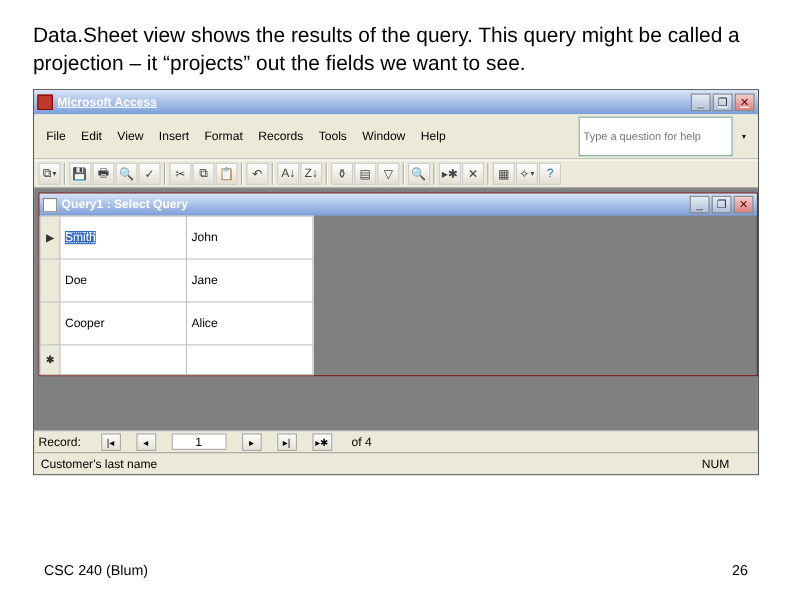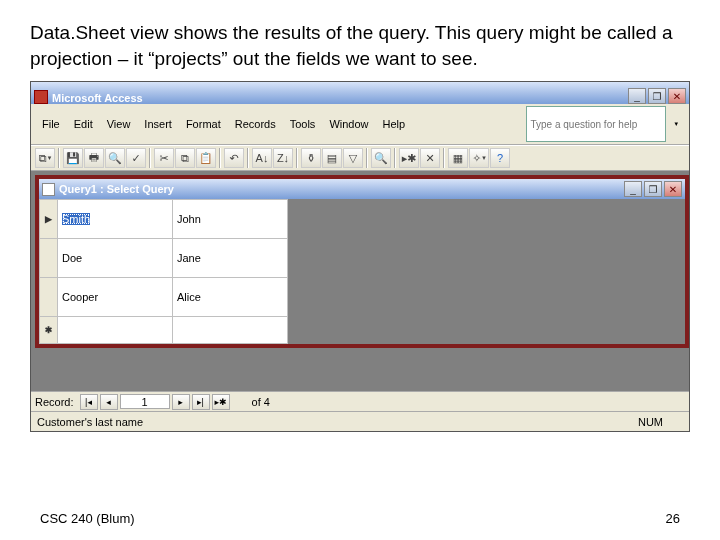--- a/index.html
+++ b/index.html
@@ -1,42 +1,42 @@
 <!DOCTYPE html>
 <html><head>
 <meta charset="utf-8">
 <style>
   * { box-sizing: border-box; margin: 0; padding: 0; }
   body { width: 720px; height: 540px; font-family: Arial, sans-serif; background: #fff; position: relative; }
   .slide-title { font-size: 19px; padding: 20px 30px 10px 30px; line-height: 1.35; }
   .access-window { margin: 0 30px; border: 1px solid #555; font-family: Tahoma, sans-serif; font-size: 11px; }
-  .titlebar { display: flex; align-items: flex-end; height: 22px; background: linear-gradient(#d8e4f8,#a8c0e8,#7a9ed8); color: #fff; padding: 0 3px; }
+  .titlebar { display: flex; align-items: center; height: 22px; background: linear-gradient(#d8e4f8,#a8c0e8,#7a9ed8); color: #fff; padding: 0 3px; text-decoration: underline; }
   .titlebar .icon { width: 14px; height: 14px; margin-right: 4px; background:#c0392b; border:1px solid #800; }
   .titlebar .title { flex: 1; font-weight: bold; color:#fff; }
   .winbtns { display: flex; gap: 2px; }
   .winbtn { width: 18px; height: 16px; background: linear-gradient(#e8edf5,#b0c0d8); border: 1px solid #888; display:flex;align-items:center;justify-content:center;font-size:10px;color:#333;font-family:Arial; }
   .winbtn.close { background: linear-gradient(#f3d0cd,#d88078); color:#600;}
   .menubar { display: flex; background: #ece9d8; border-bottom: 1px solid #aaa; padding: 2px 4px; align-items:center; }
   .menubar span { padding: 2px 7px; cursor: default; }
   .help-box { margin-left: auto; height: 17px; width: 140px; border:1px solid #7a9; background:#fff; color:#aaa; font-size:10px; padding:17px 3px;}
   .toolbar { display: flex; background: #ece9d8; border-top:1px solid #fff; border-bottom: 1px solid #aaa; padding: 2px 4px; gap: 1px; align-items:center;}
   .tbtn { width: 20px; height: 20px; border:1px solid #ccc; background:linear-gradient(#fefefe,#e2e0d2); display:flex;align-items:center;justify-content:center;font-size:11px;color:#444;}
   .tsep { width: 2px; height: 20px; border-left:1px solid #aaa; border-right:1px solid #fff; margin:0 2px; }
   .mdi-area { height: 240px; background: #808080; position: relative; overflow:hidden; }
-  .child-window { position: absolute; left: 4px; top: 4px; right: 0; border: 4px solid #7f1d1d; background: #808080; }
+  .child-window { position: absolute; left: 4px; top: 4px; right: 0; border: 1px solid #7f1d1d; background: #808080; }
   .child-titlebar { display:flex; align-items:center; height: 20px; background: linear-gradient(#d8e4f8,#7a9ed8); color:#fff; padding:0 3px; }
   .child-titlebar .icon { width:13px;height:13px;margin-right:4px;background:#fff;border:1px solid #888;}
   .child-titlebar .title { flex:1; font-weight:bold; font-size:11px;}
   .datasheet { background:#fff; border-collapse:collapse; font-size:11px; }
   .datasheet th, .datasheet td { border:1px solid #c0c0c0; height:17px; }
   .rowhead { width:18px; background:#ece9d8; text-align:center; font-size:9px; color:#333;}
   .colhead { width:115px; background:#ece9d8; padding:0 4px; text-align:left; font-weight:normal;}
   .datasheet td.cell { width:115px; padding:13px 4px; background:#fff;}
   .selected { background:#316ac5 !important; color:#fff; outline:1px dotted #fff; outline-offset:-2px;}
-  .nav-bar { position:absolute; bottom:0; left:0; right:0; height:20px; background:#ece9d8; border-top:1px solid #aaa; display:flex; align-items:center; padding:0 4px; gap:2px; font-size:11px;}
+  .nav-bar { position:absolute; bottom:0; left:0; right:0; height:20px; background:#ece9d8; border-top:1px solid #aaa; display:flex; align-items:center; padding:0 4px; gap:14px; font-size:11px;}
   .nav-bar .lbl { margin-right:4px;}
   .navbtn { width:18px;height:16px;border:1px solid #aaa;background:linear-gradient(#fefefe,#e2e0d2);display:flex;align-items:center;justify-content:center;font-size:9px;}
   .nav-bar input { width:50px; height:15px; border:1px solid #aaa; text-align:center; font-size:11px;}
   .statusbar { height:20px; background:#ece9d8; border-top:1px solid #aaa; display:flex; align-items:center; padding:0 6px; font-size:11px;}
   .statusbar .right { margin-left:auto; padding-right:20px;}
   .footer { position:absolute; bottom:14px; left:40px; right:40px; display:flex; justify-content:space-between; font-size:13px;}
   .dropdown-arrow{font-size:7px;margin-left:1px;}
 </style>
 </head>
 <body>
@@ -137,21 +137,21 @@
     </div>
 
     <div class="nav-bar">
       <span class="lbl">Record:</span>
       <div class="navbtn">|◂</div>
       <div class="navbtn">◂</div>
       <input value="1" style="">
       <div class="navbtn">▸</div>
       <div class="navbtn">▸|</div>
       <div class="navbtn">▸✱</div>
-      <span style="margin-left:20px;">of  4</span>
+      <span style="margin-left:4px;">of  4</span>
     </div>
   </div>
 
   <div class="statusbar">
     <span>Customer's last name</span>
     <span class="right">NUM</span>
   </div>
 </div>
 
 <div class="footer">

